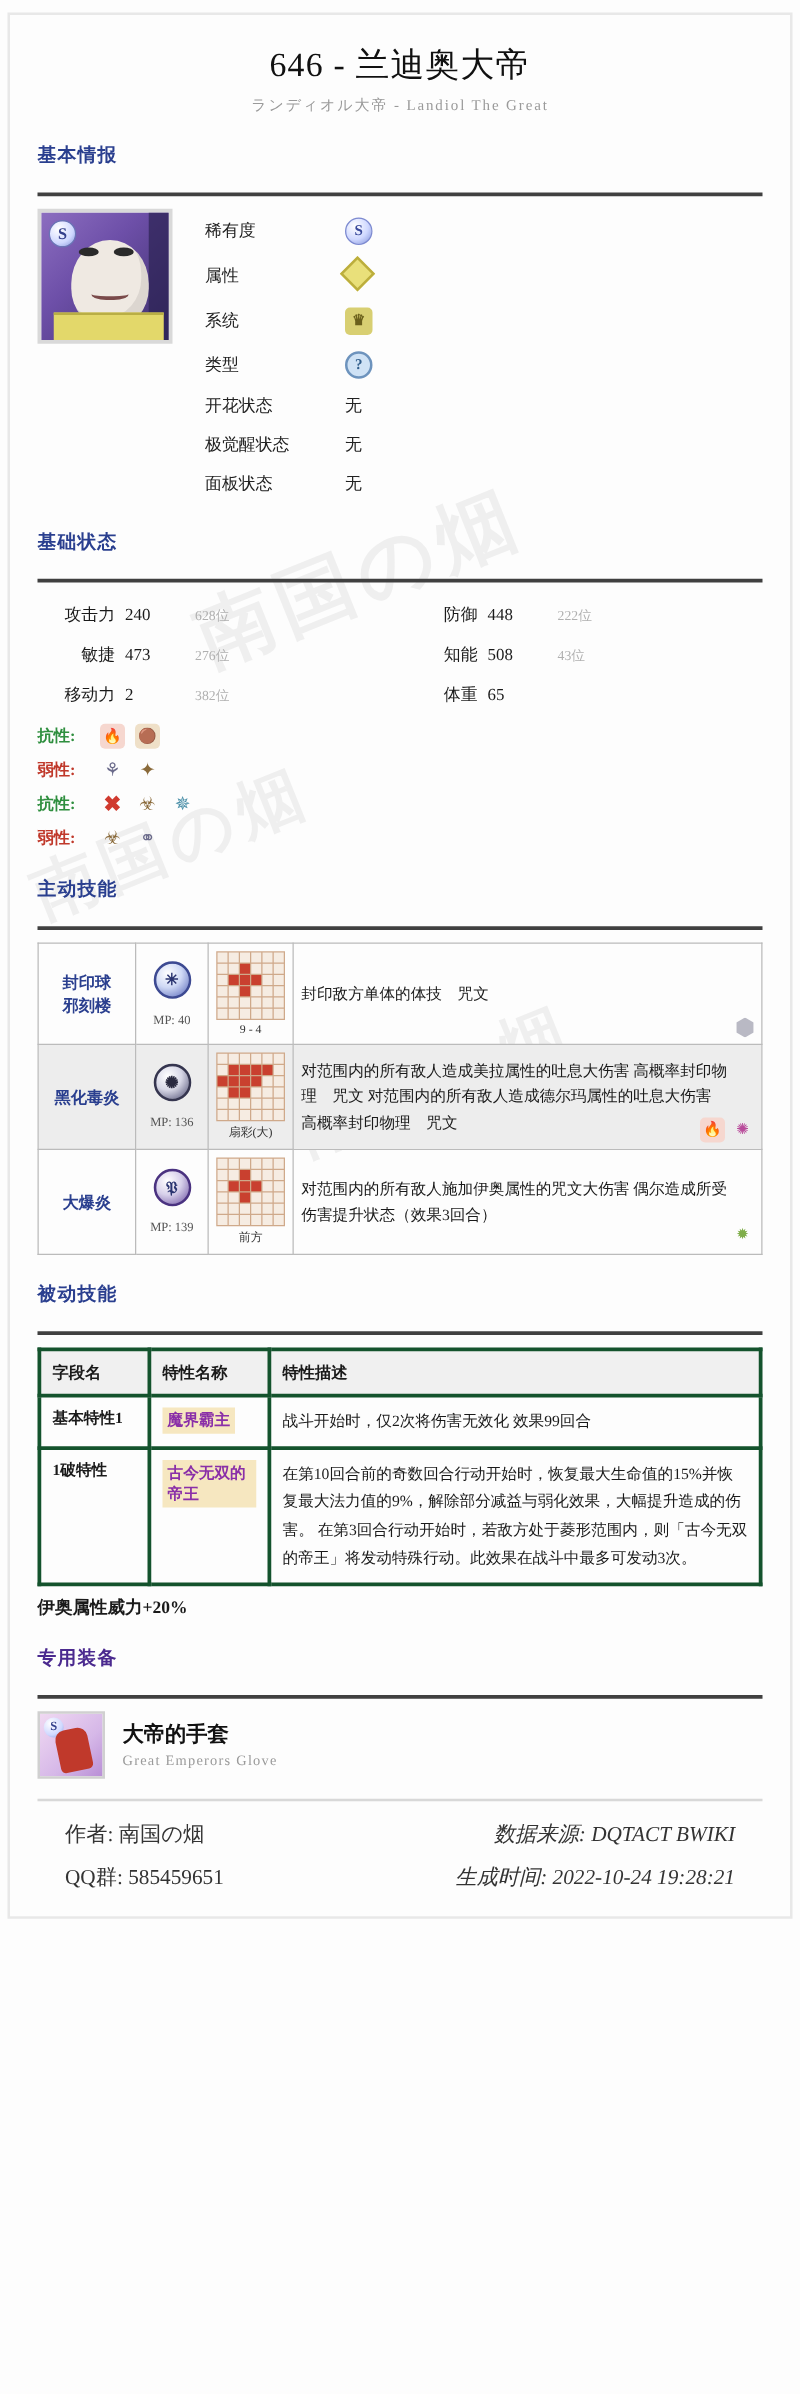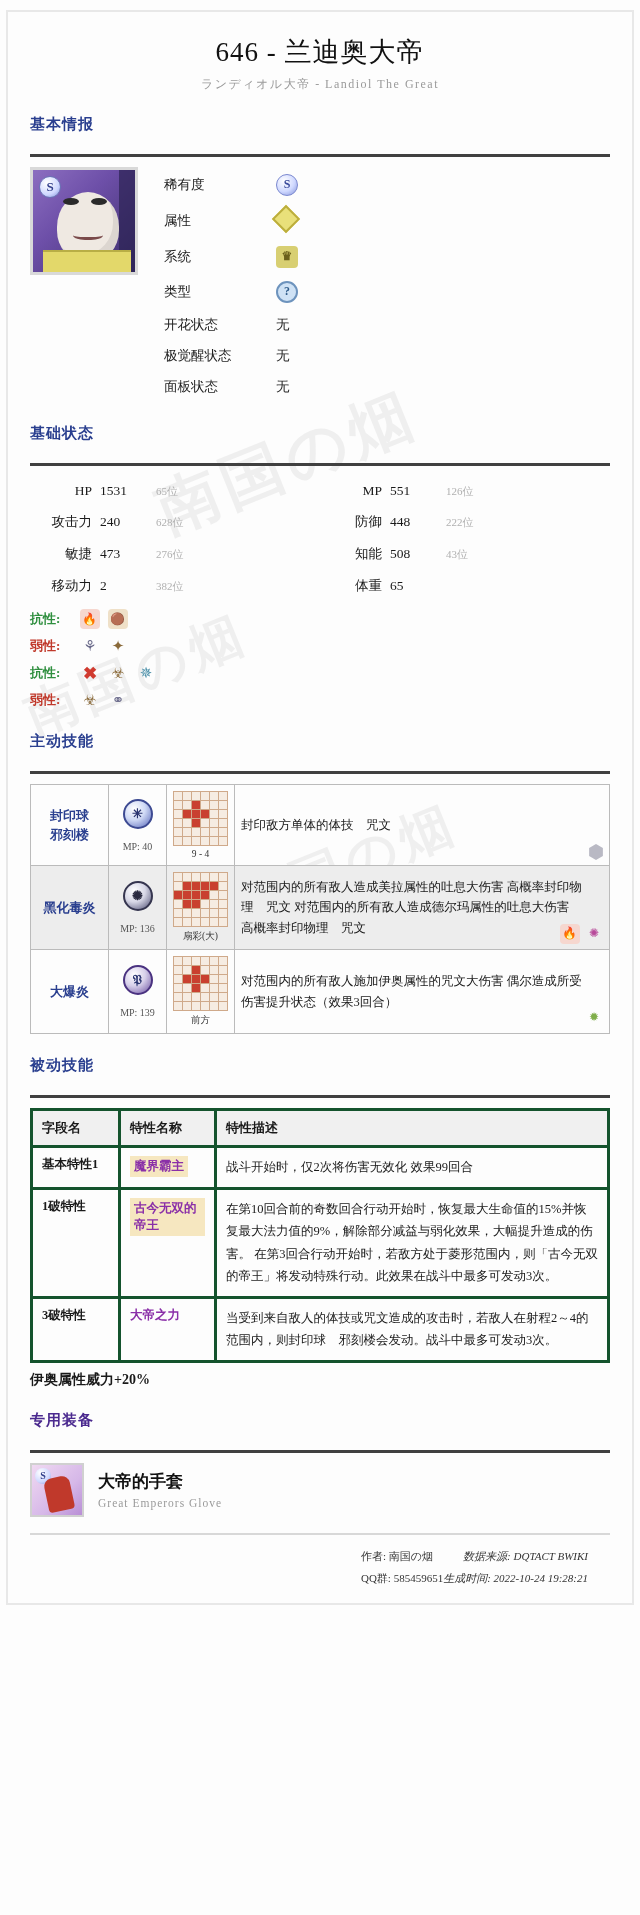--- a/index.html
+++ b/index.html
@@ -165,22 +165,22 @@
     position:absolute; left:3px; top:3px; width:16px;height:16px;border-radius:50%;
     background:radial-gradient(circle at 35% 30%,#fff,#cfd8ff 60%,#7f8fd6);
     color:#33408c;font-size:10px;font-weight:bold;display:flex;align-items:center;justify-content:center;
   }
   .equip-icon .glove { position:absolute; left:14px; top:12px; width:26px;height:34px;background:#c0392b;border-radius:8px 8px 4px 4px;transform:rotate(-12deg); }
   .equip-name { font-size:17px; font-weight:bold; color:#111; }
   .equip-sub { font-size:11.5px; color:#9a9a9a; letter-spacing:1px; margin-top:4px; }
   
   .footer {
     margin-top:16px; border-top:2px solid #d8d8d8;
-    display:flex; justify-content:flex-end;
-    font-size:11px; color:#333; padding:10px 22px 14px 22px;
+    display:flex; justify-content:space-between;
+    font-size:17px; color:#333; padding:10px 22px 14px 22px;
     line-height:2;
   }
   .footer .col.right { text-align:right;font-style:italic; }
   
   .wm {
     position:absolute; pointer-events:none;
     color:rgba(120,120,120,0.10);
     font-size:62px; font-weight:bold;
     transform:rotate(-22deg);
     white-space:nowrap;
@@ -253,28 +253,20 @@
           <td class="k">面板状态</td>
           <td class="v none">无</td>
         </tr>
       </tbody>
         </table>
     </div>
 
     <div class="sec-head">基础状态</div>
     <table class="stats">
       <tbody>
-          <tr>
-        <td class="label">HP</td>
-        <td class="val">1531</td>
-        <td class="rank">65位</td>
-        <td class="label">MP</td>
-        <td class="val">551</td>
-        <td class="rank">126位</td>
-      </tr>
       <tr>
         <td class="label">攻击力</td>
         <td class="val">240</td>
         <td class="rank">628位</td>
         <td class="label">防御</td>
         <td class="val">448</td>
         <td class="rank">222位</td>
       </tr>
       <tr>
         <td class="label">敏捷</td>
@@ -498,25 +490,20 @@
       </tr>
       <tr>
         <td class="c1">基本特性1</td>
         <td class="c2"><span class="box">魔界霸主</span></td>
         <td class="c3">战斗开始时，仅2次将伤害无效化 效果99回合</td>
       </tr>
       <tr>
         <td class="c1">1破特性</td>
         <td class="c2"><span class="box">古今无双的帝王</span></td>
         <td class="c3">在第10回合前的奇数回合行动开始时，恢复最大生命值的15%并恢复最大法力值的9%，解除部分减益与弱化效果，大幅提升造成的伤害。 在第3回合行动开始时，若敌方处于菱形范围内，则「古今无双的帝王」将发动特殊行动。此效果在战斗中最多可发动3次。</td>
-      </tr>
-      <tr>
-        <td class="c1">3破特性</td>
-        <td class="c2"><span>大帝之力</span></td>
-        <td class="c3">当受到来自敌人的体技或咒文造成的攻击时，若敌人在射程2～4的范围内，则封印球　邪刻楼会发动。战斗中最多可发动3次。</td>
       </tr>
     </tbody>
       </table>
 
     <div class="leader-text">伊奥属性威力+20%</div>
 
     <div class="sec-head purple">专用装备</div>
     <div class="equip">
       <div class="equip-icon">
         <div class="rank-badge">S</div>

